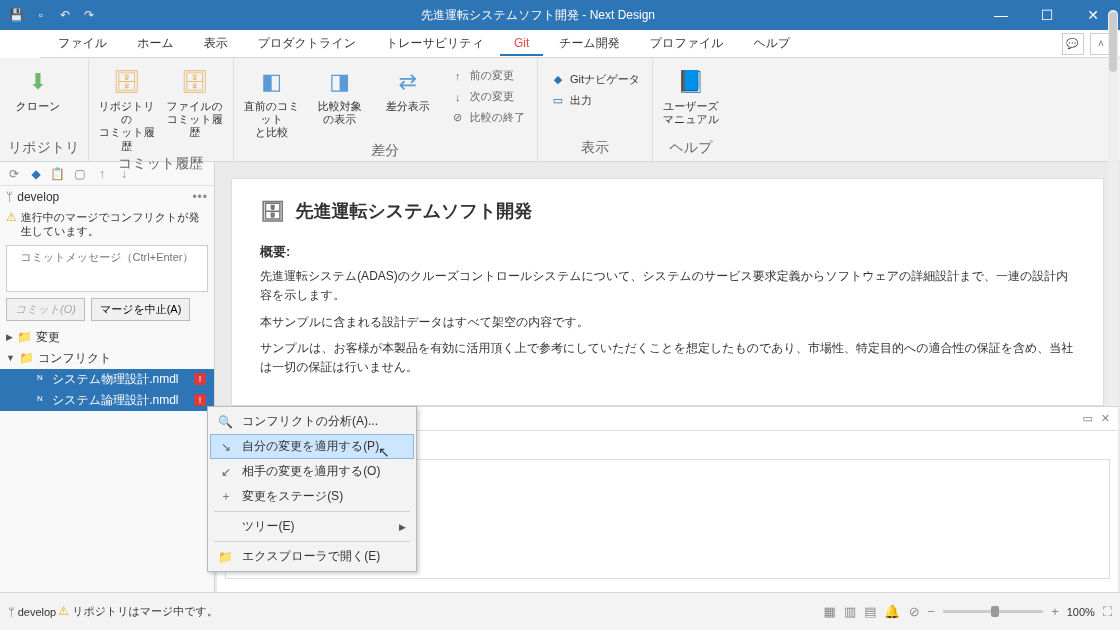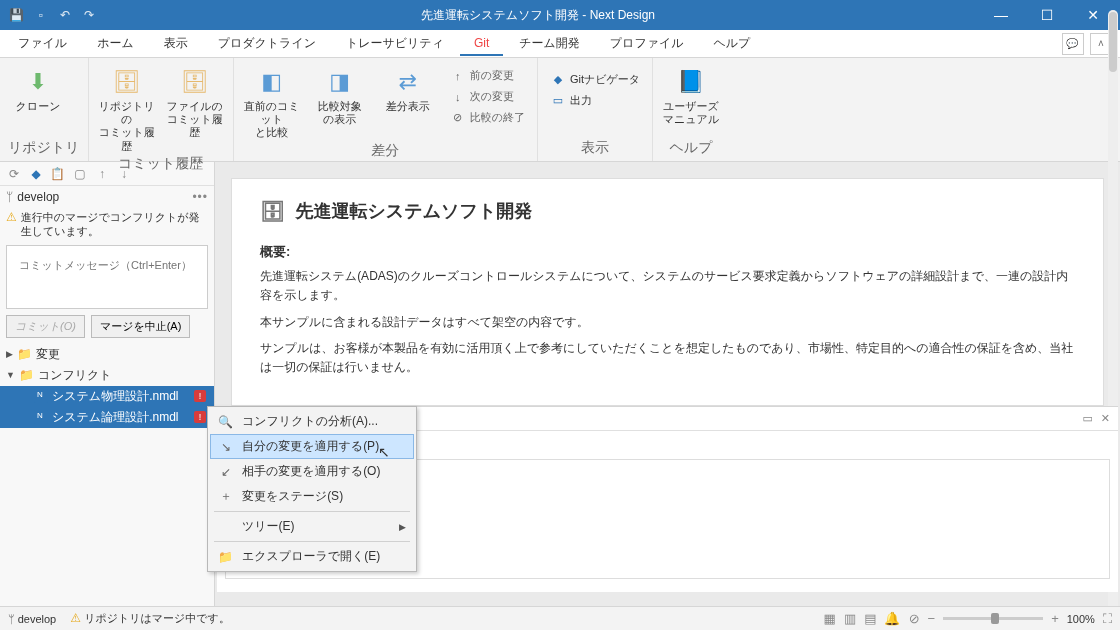--- a/index.html
+++ b/index.html
@@ -3,21 +3,21 @@
 <meta charset="utf-8">
 <style>
 * { margin: 0; padding: 0; box-sizing: border-box; font-family: "Yu Gothic UI", "Meiryo", sans-serif; }
 body { width: 1120px; height: 630px; background: #fff; font-size: 12px; color: #333; overflow: hidden; position: relative; }
 .titlebar { height: 30px; background: #2e75b6; color: #fff; display: flex; align-items: center; padding: 0 4px; }
 .titlebar .qat { display: flex; gap: 6px; align-items: center; padding-left: 4px; }
 .titlebar .qat span { width: 18px; height: 18px; display: inline-flex; align-items: center; justify-content: center; color: #fff; opacity: .85; }
 .titlebar .title { flex: 1; text-align: center; font-size: 12px; }
 .titlebar .winctl { display: flex; }
 .titlebar .winctl span { width: 46px; height: 30px; display: inline-flex; align-items: center; justify-content: center; font-size: 14px; }
-.menubar { height: 28px; display: flex; align-items: center; border-bottom: 1px solid #d6d6d6; padding: 0 4px; gap: 2px; }
+.menubar { height: 28px; display: flex; align-items: center; border-bottom: 1px solid #d6d6d6; padding: 0 4px; gap: 2px; margin-left: 40px; }
 .menubar .mitem { padding: 4px 14px; font-size: 12px; }
 .menubar .mitem.active { color: #ef4444; border-bottom: 2px solid #2e75b6; }
 .menubar .right { margin-left: auto; display: flex; gap: 6px; padding-right: 4px; }
 .menubar .right span { width: 22px; height: 22px; border: 1px solid #ccc; display: inline-flex; align-items: center; justify-content: center; font-size: 10px; color: #666; }
 .ribbon { height: 104px; background: #f3f3f3; border-bottom: 1px solid #d6d6d6; display: flex; position: relative; }
 .rgroup { border-right: 1px solid #e0e0e0; display: flex; flex-direction: column; padding: 4px 8px 0 8px; }
 .rgroup .btns { flex: 1; display: flex; gap: 8px; }
 .rbtn { display: flex; flex-direction: column; align-items: center; justify-content: flex-start; width: 60px; padding-top: 4px; font-size: 11px; text-align: center; line-height: 1.2; gap: 2px; }
 .rbtn .ricon { width: 32px; height: 32px; display: flex; align-items: center; justify-content: center; font-size: 22px; }
 .rgroup .glabel { text-align: center; font-size: 14px; color: #666; padding: 2px 0 4px; }
@@ -26,21 +26,21 @@
 .smallbtn .sicon { width: 16px; text-align: center; }
 .ribbon .collapse { position: absolute; right: 6px; bottom: 4px; font-size: 10px; color: #666; }
 .body { display: flex; height: 444px; }
 .sidebar { width: 215px; background: #f8f8f8; border-right: 1px solid #d6d6d6; display: flex; flex-direction: column; }
 .sbtb { height: 24px; display: flex; align-items: center; gap: 6px; padding: 0 6px; border-bottom: 1px solid #e0e0e0; color: #888; }
 .sbtb span { width: 16px; text-align: center; font-size: 12px; }
 .branchrow { display: flex; align-items: center; padding: 4px 6px; font-size: 12px; }
 .branchrow .dots { margin-left: auto; color: #888; letter-spacing: 1px; }
 .warnrow { display: flex; align-items: flex-start; gap: 4px; padding: 2px 6px 6px 6px; font-size: 11px; line-height: 1.3; }
 .warnicon { color: #e6a817; font-size: 12px; }
-.commitmsg { margin: 0 6px; height: 64px; border: 1px solid #ccc; background: #fff; font-size: 11px; color: #999; padding: 12px; resize: none; width: calc(100% - 12px); font-family: inherit; }
+.commitmsg { margin: 0 6px; height: 47px; border: 1px solid #ccc; background: #fff; font-size: 11px; color: #999; padding: 4px; resize: none; width: calc(100% - 12px); font-family: inherit; text-align: center; }
 .btnrow { display: flex; gap: 6px; padding: 6px; }
 .btnrow button { font-size: 11px; padding: 3px 8px; border: 1px solid #bbb; background: #f0f0f0; }
 .btnrow button:disabled { color: #aaa; font-style: italic; }
 .treehdr { display: flex; align-items: center; gap: 4px; padding: 2px 6px; font-size: 12px; }
 .treehdr .tri { font-size: 9px; color: #555; }
 .treehdr .fld { color: #e6b96e; }
 .treeitem { display: flex; align-items: center; gap: 4px; padding: 2px 6px 2px 34px; font-size: 12px; position: relative; }
 .treeitem .fic { width: 14px; height: 14px; background: #2e75b6; display: inline-block; border-radius: 2px; position: relative; }
 .treeitem .fic::after { content: "N"; position: absolute; color: #fff; font-size: 8px; left: 3px; top: 1px; }
 .treeitem.sel { background: #2e75b6; color: #fff; }
@@ -60,21 +60,21 @@
 .lptb span { font-size: 14px; }
 .lptb .xred { color: #c33; }
 .lpbody { margin: 0 8px; border: 1px solid #ddd; height: 120px; background: #fff; }
 .ctxmenu { position: absolute; left: 207px; top: 406px; width: 210px; background: #f3f3f3; border: 1px solid #b8b8b8; box-shadow: 2px 2px 4px rgba(0,0,0,.2); z-index: 100; padding: 2px; }
 .ctxitem { display: flex; align-items: center; gap: 8px; padding: 4px 8px; font-size: 12px; }
 .ctxitem .cicon { width: 16px; text-align: center; color: #666; font-size: 12px; }
 .ctxitem.hover { background: #cde6ff; border: 1px solid #8ab8e6; padding: 3px 7px; }
 .ctxitem .arr { margin-left: auto; font-size: 9px; color: #555; }
 .ctxsep { height: 1px; background: #d0d0d0; margin: 2px 4px; }
 .cursor { position: absolute; left: 378px; top: 444px; font-size: 14px; z-index: 200; pointer-events: none; }
-.statusbar { height: 24px; background: #f3f3f3; border-top: 1px solid #d6d6d6; display: flex; align-items: center; padding: 0 8px; font-size: 11px; gap: 14px; position: absolute; bottom: 0; left: 0; right: 0; }
+.statusbar { height: 38px; background: #f3f3f3; border-top: 1px solid #d6d6d6; display: flex; align-items: center; padding: 0 8px; font-size: 11px; gap: 2px; position: absolute; bottom: 0; left: 0; right: 0; }
 .statusbar .right { margin-left: auto; display: flex; align-items: center; gap: 8px; color: #888; }
 .statusbar .right span { font-size: 13px; }
 .zoomslider { width: 100px; height: 3px; background: #ccc; position: relative; }
 .zoomslider .zthumb { position: absolute; left: 48px; top: -4px; width: 8px; height: 11px; background: #999; border-radius: 2px; }
 </style>
 </head>
 <body>
 
 <div class="titlebar">
   <div class="qat">

